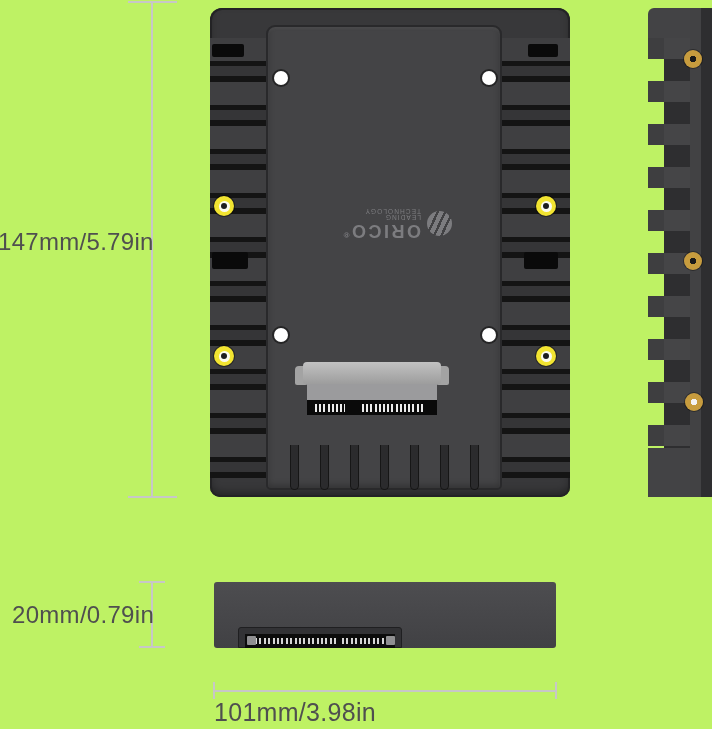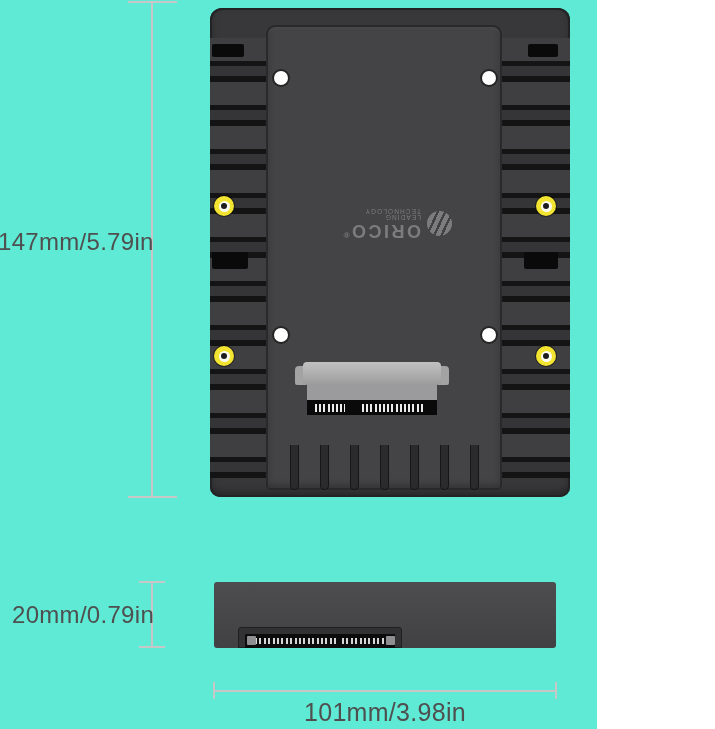--- a/index.html
+++ b/index.html
@@ -1,16 +1,16 @@
 <!DOCTYPE html>
 <html><head>
 <meta charset="utf-8">
 <style>
   html,body{margin:0;padding:0;background:#fff;font-family:"Liberation Sans",sans-serif;}
-  #stage{position:relative;width:597px;height:729px;background:#5eead4;overflow:hidden;}
+  #stage{position:relative;width:712px;height:729px;background:#bef264;overflow:hidden;}
 
   
   .dim-line-v{position:absolute;width:2px;background:#c7c7c7;}
   .dim-line-h{position:absolute;height:2px;background:#c7c7c7;}
   .dim-cap-h{position:absolute;height:2px;background:#c7c7c7;}
   .dim-cap-v{position:absolute;width:2px;background:#c7c7c7;}
   .dim-label{position:absolute;color:#4f4f4f;font-size:24px;letter-spacing:.3px;white-space:nowrap;}
 
   
   #front{position:absolute;left:210px;top:8px;width:360px;height:489px;background:#38383a;
@@ -156,16 +156,16 @@
     <div class="dim-cap-h" style="left:139px;top:581px;width:26px;"></div>
     <div class="dim-line-v" style="left:151px;top:582px;height:65px;"></div>
     <div class="dim-cap-h" style="left:139px;top:646px;width:26px;"></div>
     <div class="dim-label" style="left:12px;top:601px;">20mm/0.79in</div>
   </div>
 
   <div>
     <div class="dim-cap-v" style="left:213px;top:682px;height:17px;"></div>
     <div class="dim-line-h" style="left:214px;top:690px;width:342px;"></div>
     <div class="dim-cap-v" style="left:555px;top:682px;height:17px;"></div>
-    <div class="dim-label" style="left:214px;top:698px;width:342px;text-align:center;font-size:25px;">101mm/3.98in</div>
+    <div class="dim-label" style="left:214px;top:698px;width:342px;text-align:left;font-size:25px;">101mm/3.98in</div>
   </div>
 
 </div>
 
 </body></html>

